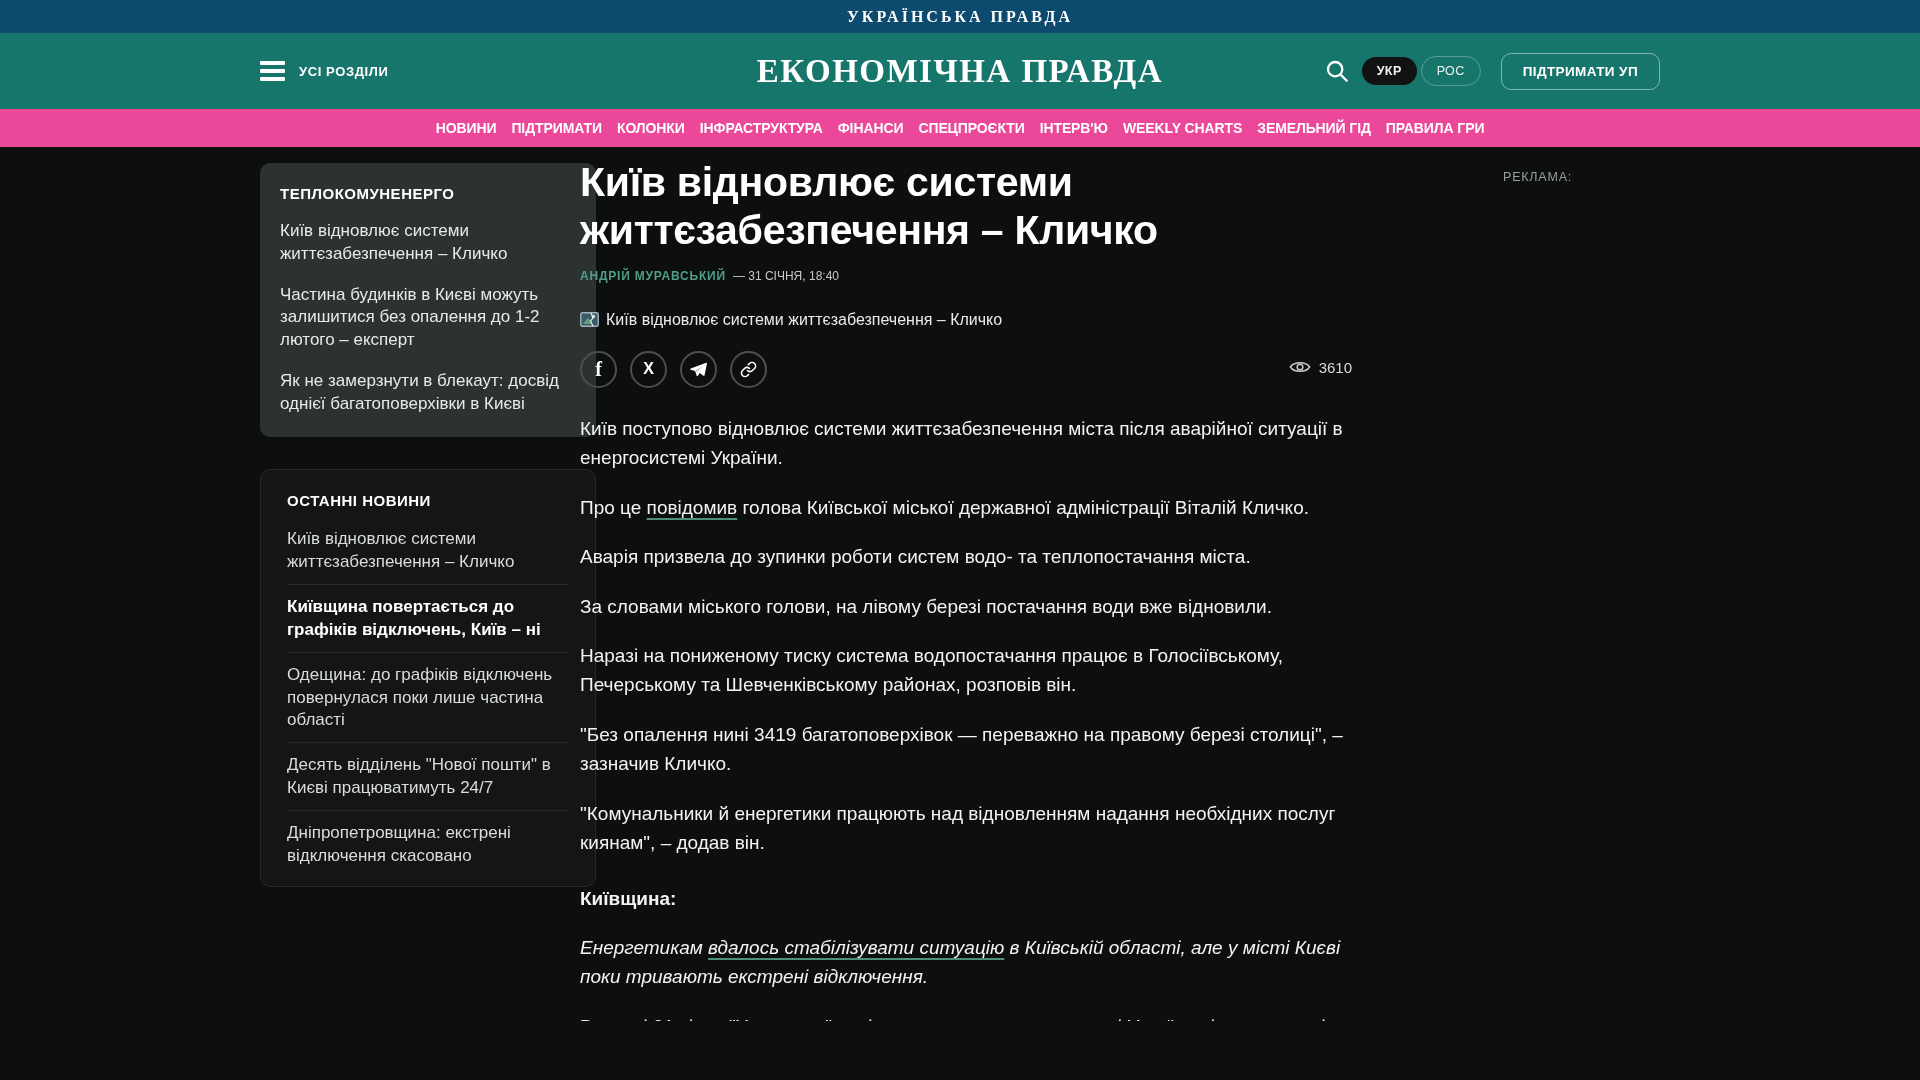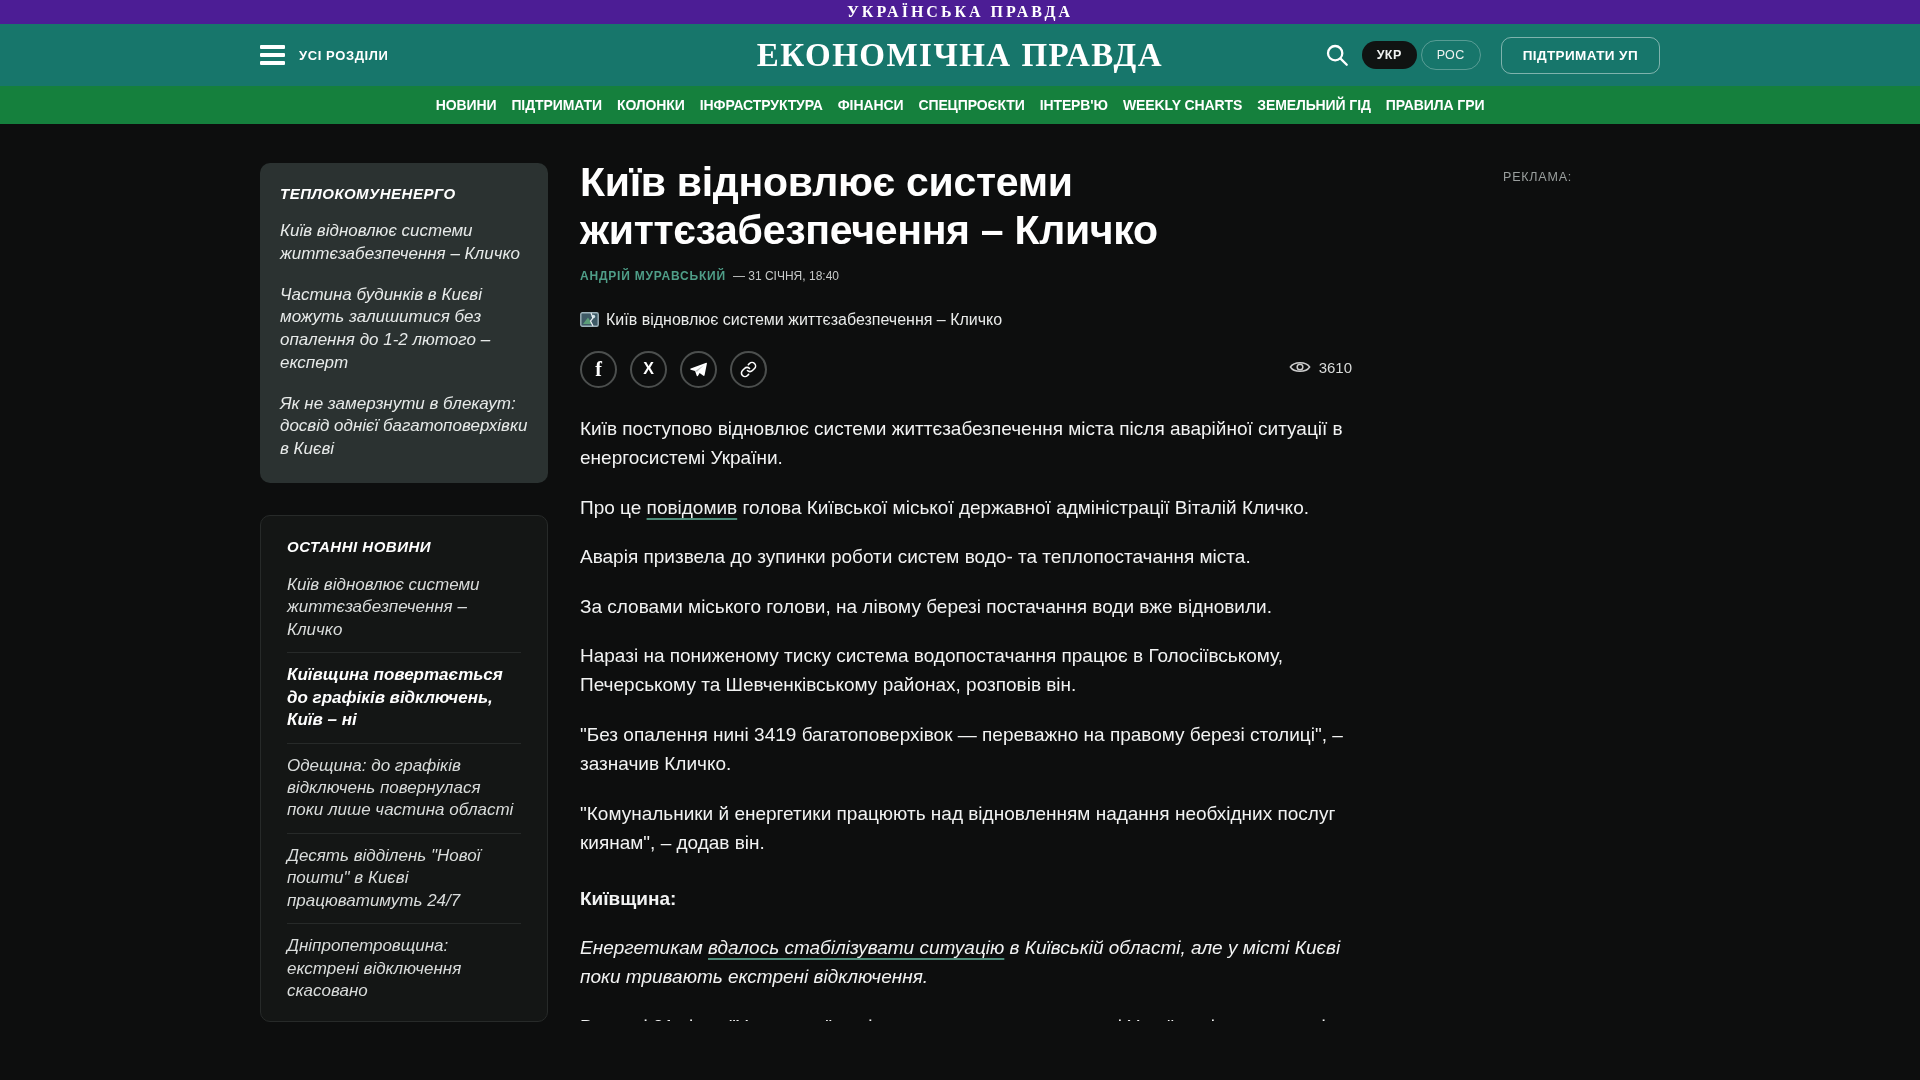--- a/index.html
+++ b/index.html
@@ -11,29 +11,29 @@
   *{box-sizing:border-box;margin:0;padding:0;}
   html,body{width:1920px;height:1080px;overflow:hidden;}
   body{
     background:var(--page-bg);
     font-family:"Liberation Sans", sans-serif;
     color:#f2f3f3;
     position:relative;
   }
   
   .topbar{
-    height:24px;background:#4c1d95;
+    height:33px;background:#0c4a6e;
     display:flex;align-items:center;justify-content:center;
   }
   .topbar .brand{
     font-family:"Liberation Serif", serif;
     font-size:16px;font-weight:600;color:#fff;letter-spacing:3px;
   }
   
-  .header{height:62px;background:var(--teal);position:relative;}
+  .header{height:76px;background:var(--teal);position:relative;}
   .header-inner{
     width:1400px;height:100%;margin:0 auto;position:relative;
     display:flex;align-items:center;justify-content:space-between;
   }
   .menu-group{display:flex;align-items:center;gap:14px;cursor:pointer;}
   .hamburger{display:flex;flex-direction:column;gap:4px;}
   .hamburger span{display:block;width:25px;height:4px;background:#fff;border-radius:1px;}
   .menu-label{font-size:13px;font-weight:600;color:#fff;letter-spacing:.6px;}
   .logo{
     position:absolute;left:50%;top:50%;transform:translate(-50%,-50%);
@@ -49,29 +49,29 @@
   .pill.active{background:#101312;}
   .pill.ghost{border:1px solid rgba(255,255,255,.28);font-weight:400;}
   .support-btn{
     margin-left:16px;padding:10px 21px;border:1px solid rgba(255,255,255,.45);
     border-radius:10px;font-size:13.5px;font-weight:600;color:#fff;
     letter-spacing:.4px;background:transparent;cursor:pointer;
     font-family:"Liberation Sans", sans-serif;
   }
   
   .nav{
-    height:38px;background:#15803d;
+    height:38px;background:#ec4899;
     display:flex;align-items:center;justify-content:center;gap:15px;
   }
   .nav-item{
     color:#fff;font-size:14px;font-weight:700;letter-spacing:-.1px;
     text-decoration:none;white-space:nowrap;cursor:pointer;
   }
   
-  .sidebar{position:absolute;left:260px;top:163px;width:288px;font-style:italic;}
+  .sidebar{position:absolute;left:260px;top:163px;width:336px;}
   .side-box{background:#2b3231;border-radius:10px;padding:22px 20px;}
   .side-box .box-title{font-size:15px;font-weight:700;color:#fff;letter-spacing:.5px;}
   .side-item{
     display:block;margin-top:18px;font-size:17px;line-height:1.34;
     color:#e7eae9;cursor:pointer;
   }
   .latest-box{
     margin-top:32px;background:#141615;border:1px solid #272a29;
     border-radius:10px;padding:22px 26px 8px;
   }

